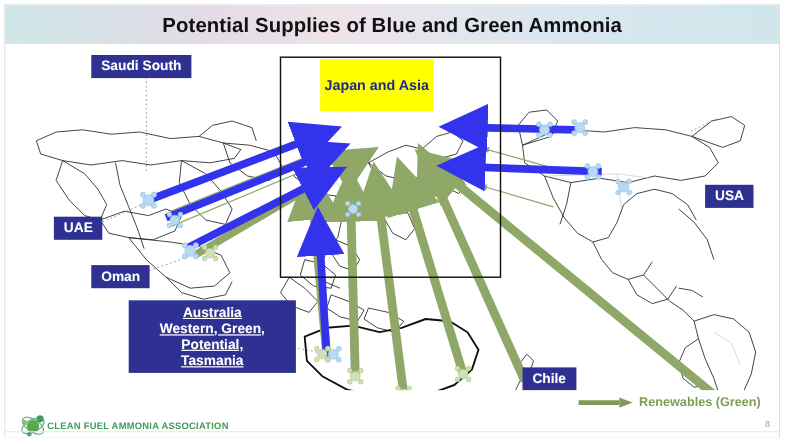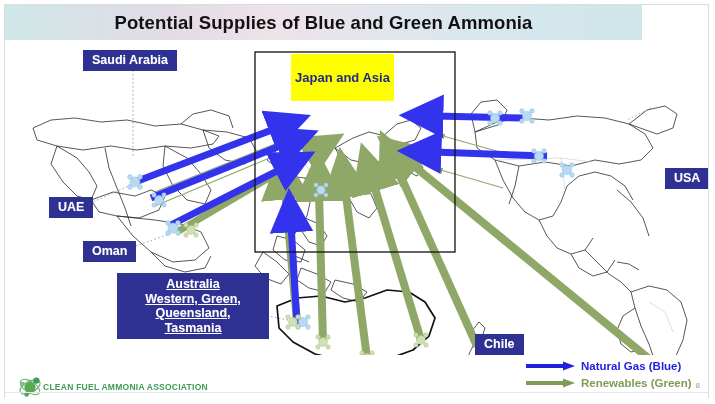--- a/index.html
+++ b/index.html
@@ -5,21 +5,21 @@
   html,body{margin:0;padding:0;background:#ffffff;}
   body{width:715px;height:404px;font-family:"Liberation Sans",sans-serif;overflow:hidden;}
 
   #slide{position:relative;width:715px;height:404px;background:#ffffff;}
 
   
   #frame{position:absolute;left:4px;top:4px;width:705px;height:394px;
          border:1px solid #d8dde2;box-sizing:border-box;background:#fff;}
 
   
-  #titlebar{position:absolute;left:5px;top:5px;width:637px;height:35px;
+  #titlebar{position:absolute;left:5px;top:5px;width:703px;height:35px;
             background:linear-gradient(90deg,#cfe7e8 0%,#e3dbe6 26%,#efe2e9 42%,#e0e6ee 62%,#d6e7ee 80%,#cfe6ea 100%);
             display:flex;align-items:center;justify-content:center;}
   #titletext{font-size:18.5px;font-weight:bold;color:#111;letter-spacing:.1px;
              font-family:"Liberation Sans",sans-serif;white-space:nowrap;}
 
   
   #canvas{position:absolute;left:5px;top:40px;width:703px;height:315px;overflow:hidden;background:#fff;}
   #mapsvg{position:absolute;left:0;top:0;}
 
   
@@ -273,62 +273,55 @@
             <circle cx="411" cy="305" r="2.2"></circle>
           <circle cx="421" cy="305" r="2.2"></circle>
         </g>
       </g>
 
       <rect x="250" y="12" width="200" height="200" fill="none" stroke="#111" stroke-width="1.3"></rect>
     </svg>
 
     <div id="asia-label" style="left:286px;top:14px;">Japan and Asia</div>
 
-    <div class="chip" style="left:78px;top:10px;">Saudi Arabia</div>
-
-
-    <div class="chip" style="left:636px;top:128px;margin-left:24px;">USA</div>
+    <div class="chip" style="left:78px;top:10px;">Saudi South</div>
+
+
+    <div class="chip" style="left:636px;top:128px;">USA</div>
 
     <div class="chip" style="left:44px;top:157px;">UAE</div>
 
     <div class="chip" style="left:78px;top:201px;">Oman</div>
 
     <div class="chip" style="left:470px;top:294px;">Chile</div>
 
     <div class="chip multi" style="left:112px;top:233px;width:152px;">
       <div>Australia</div>
       <div>Western, Green,</div>
-      <div>Queensland, Tasmania</div>
+      <div>Potential, Tasmania</div>
     </div>
   </div>
 
   <div id="footer">
 
     <div id="logo-wrap">
       <svg width="26" height="24" viewBox="0 0 26 24">
         <ellipse cx="13" cy="12" rx="11" ry="5.6" fill="none" stroke="#6fb07f" stroke-width="1.1" transform="rotate(-28 13 12)"></ellipse>
         <ellipse cx="13" cy="12" rx="11" ry="5.6" fill="none" stroke="#6fb07f" stroke-width="1.1" transform="rotate(34 13 12)"></ellipse>
         <circle cx="13" cy="12.4" r="5.6" fill="#5aa84f"></circle>
         <circle cx="19.4" cy="5.6" r="3.2" fill="#3f9b58"></circle>
         <circle cx="5.6" cy="9.2" r="2.4" fill="#7dc27a"></circle>
         <circle cx="9.6" cy="19.6" r="2.2" fill="#4f9f6a"></circle>
       </svg>
       <span id="logo-text">CLEAN FUEL AMMONIA ASSOCIATION</span>
     </div>
 
     <div id="legend">
       <div class="leg-row">
         <svg width="52" height="12" viewBox="0 0 52 12">
-          <line x1="1" y1="6" x2="38" y2="6" stroke="#2222dd" stroke-width="4.2"></line>
-          <path d="M38,1.4 L50,6 L38,10.6 z" fill="#2222dd"></path>
-        </svg>
-        <span class="leg-label" style="color:#2222dd">Natural Gas (Blue)</span>
-      </div>
-      <div class="leg-row">
-        <svg width="52" height="12" viewBox="0 0 52 12">
           <line x1="1" y1="6" x2="38" y2="6" stroke="#7f9c54" stroke-width="4.2"></line>
           <path d="M38,1.4 L50,6 L38,10.6 z" fill="#7f9c54"></path>
         </svg>
         <span class="leg-label" style="color:#7f9c54">Renewables (Green)</span>
       </div>
     </div>
 
     <div id="pageno">8</div>
   </div>
 

